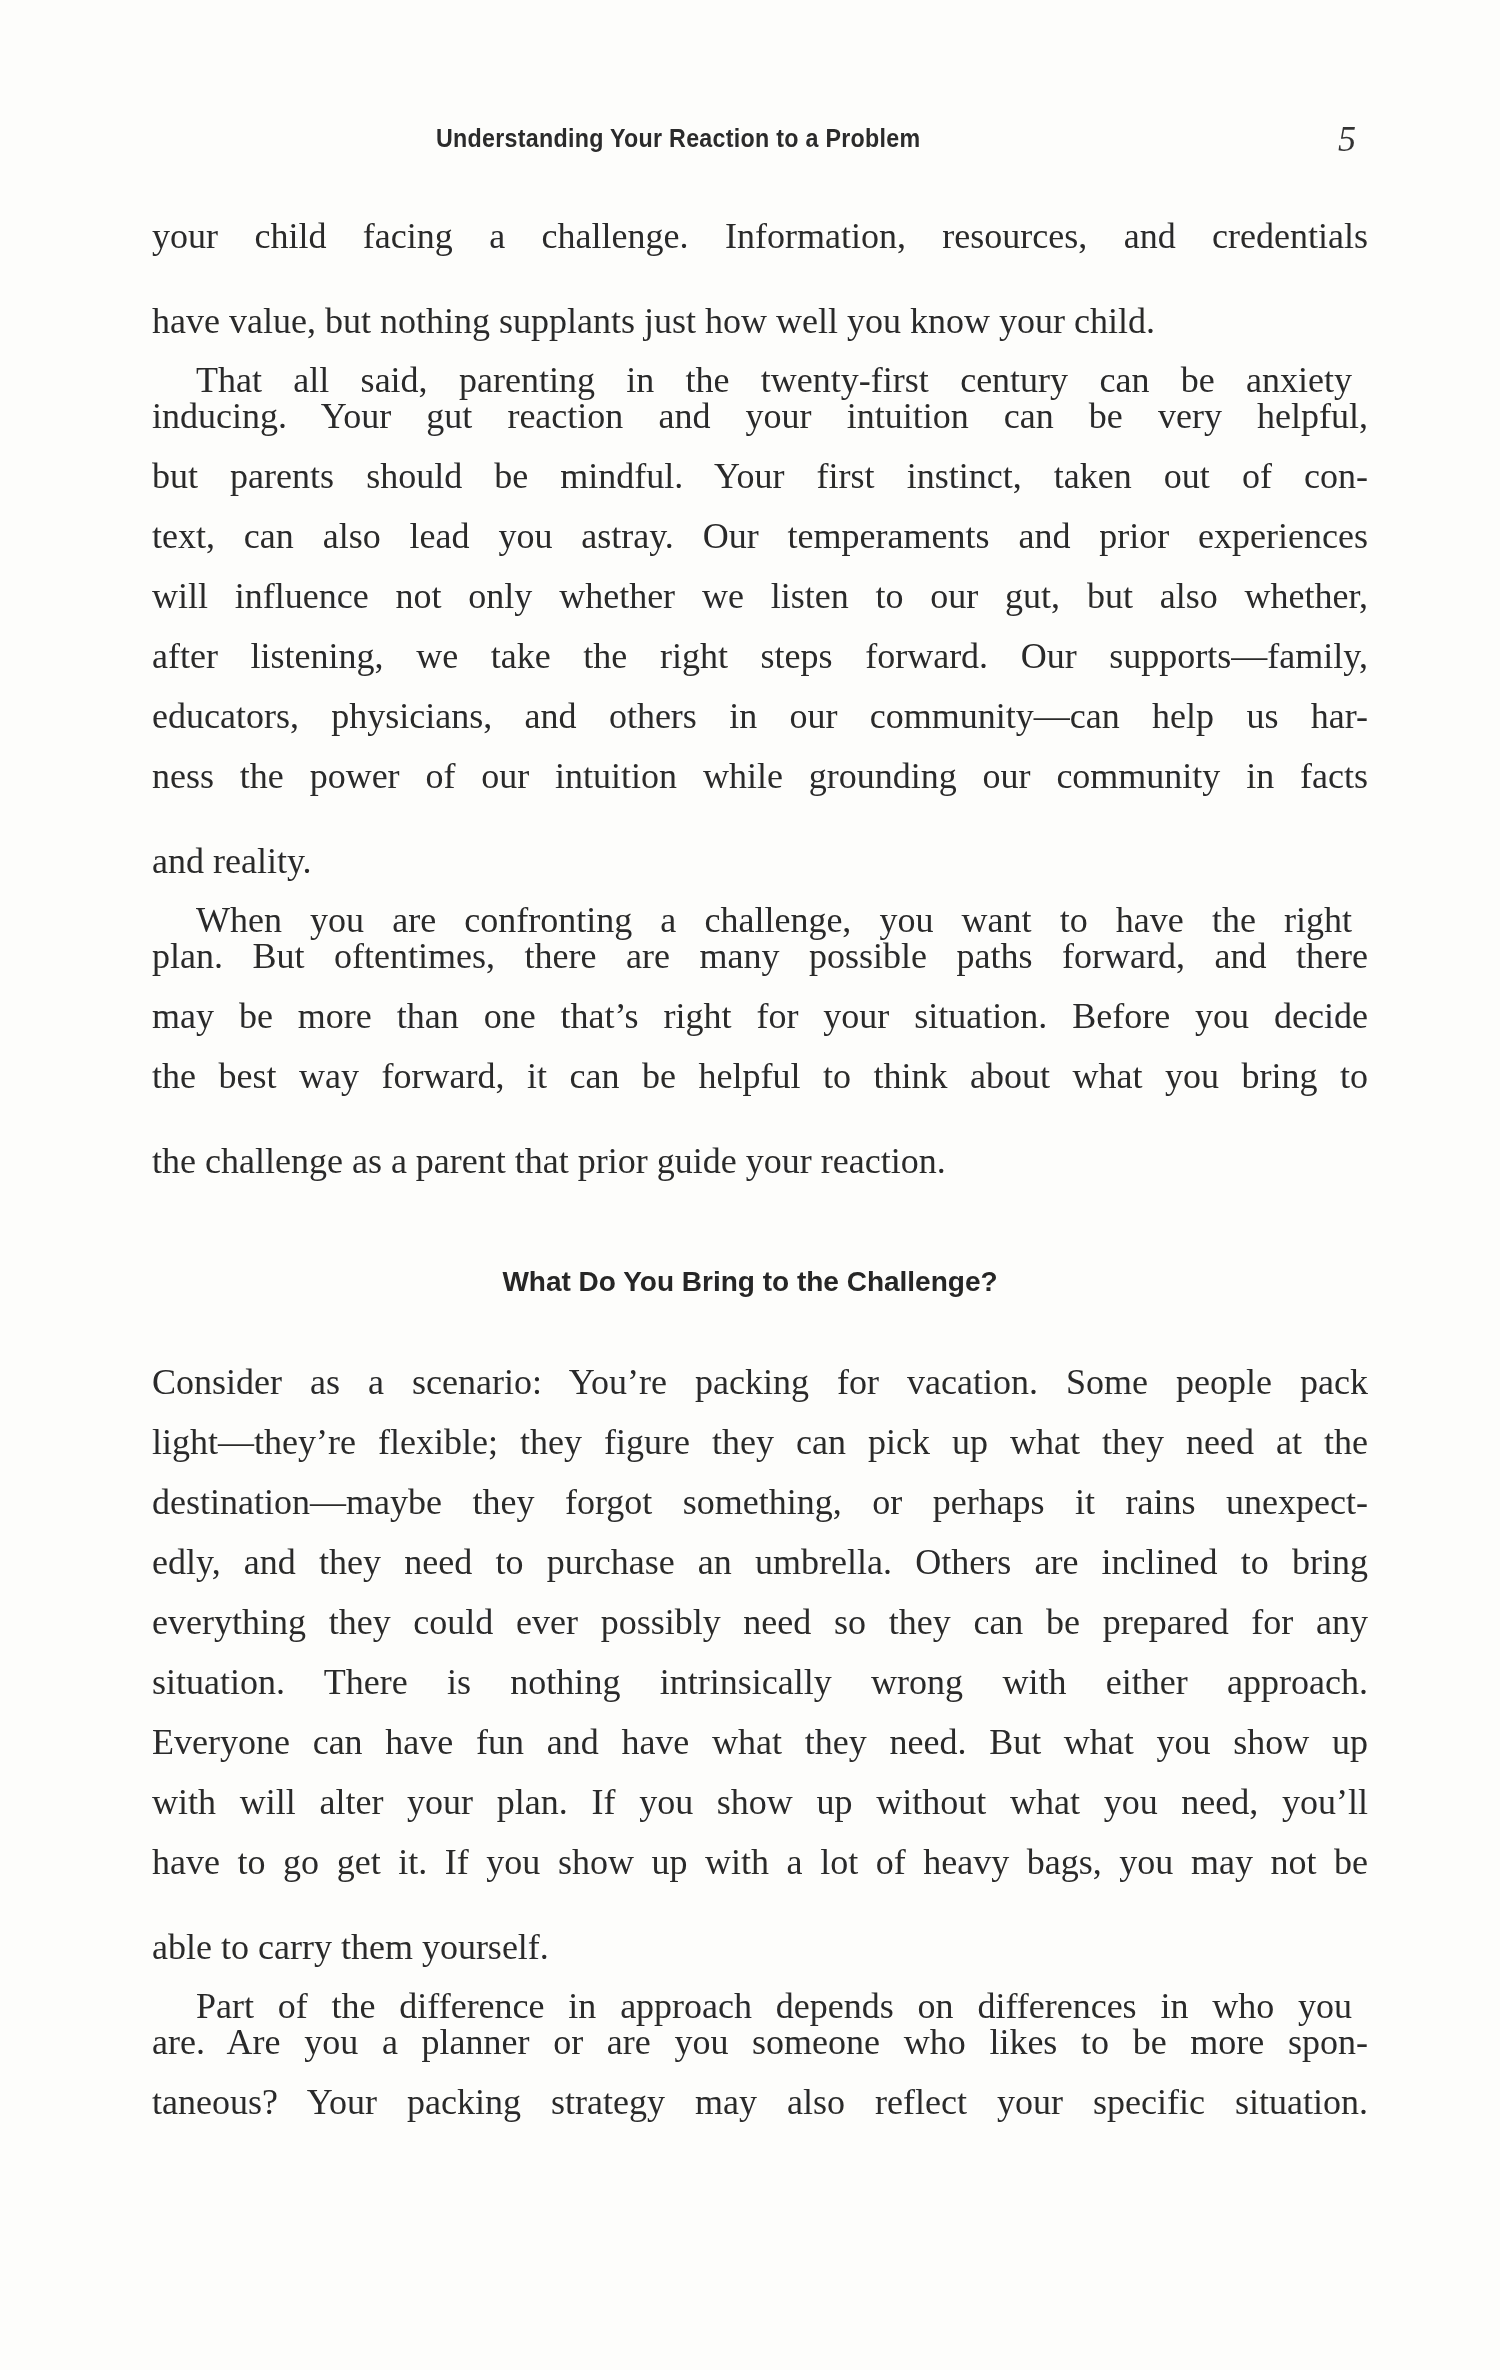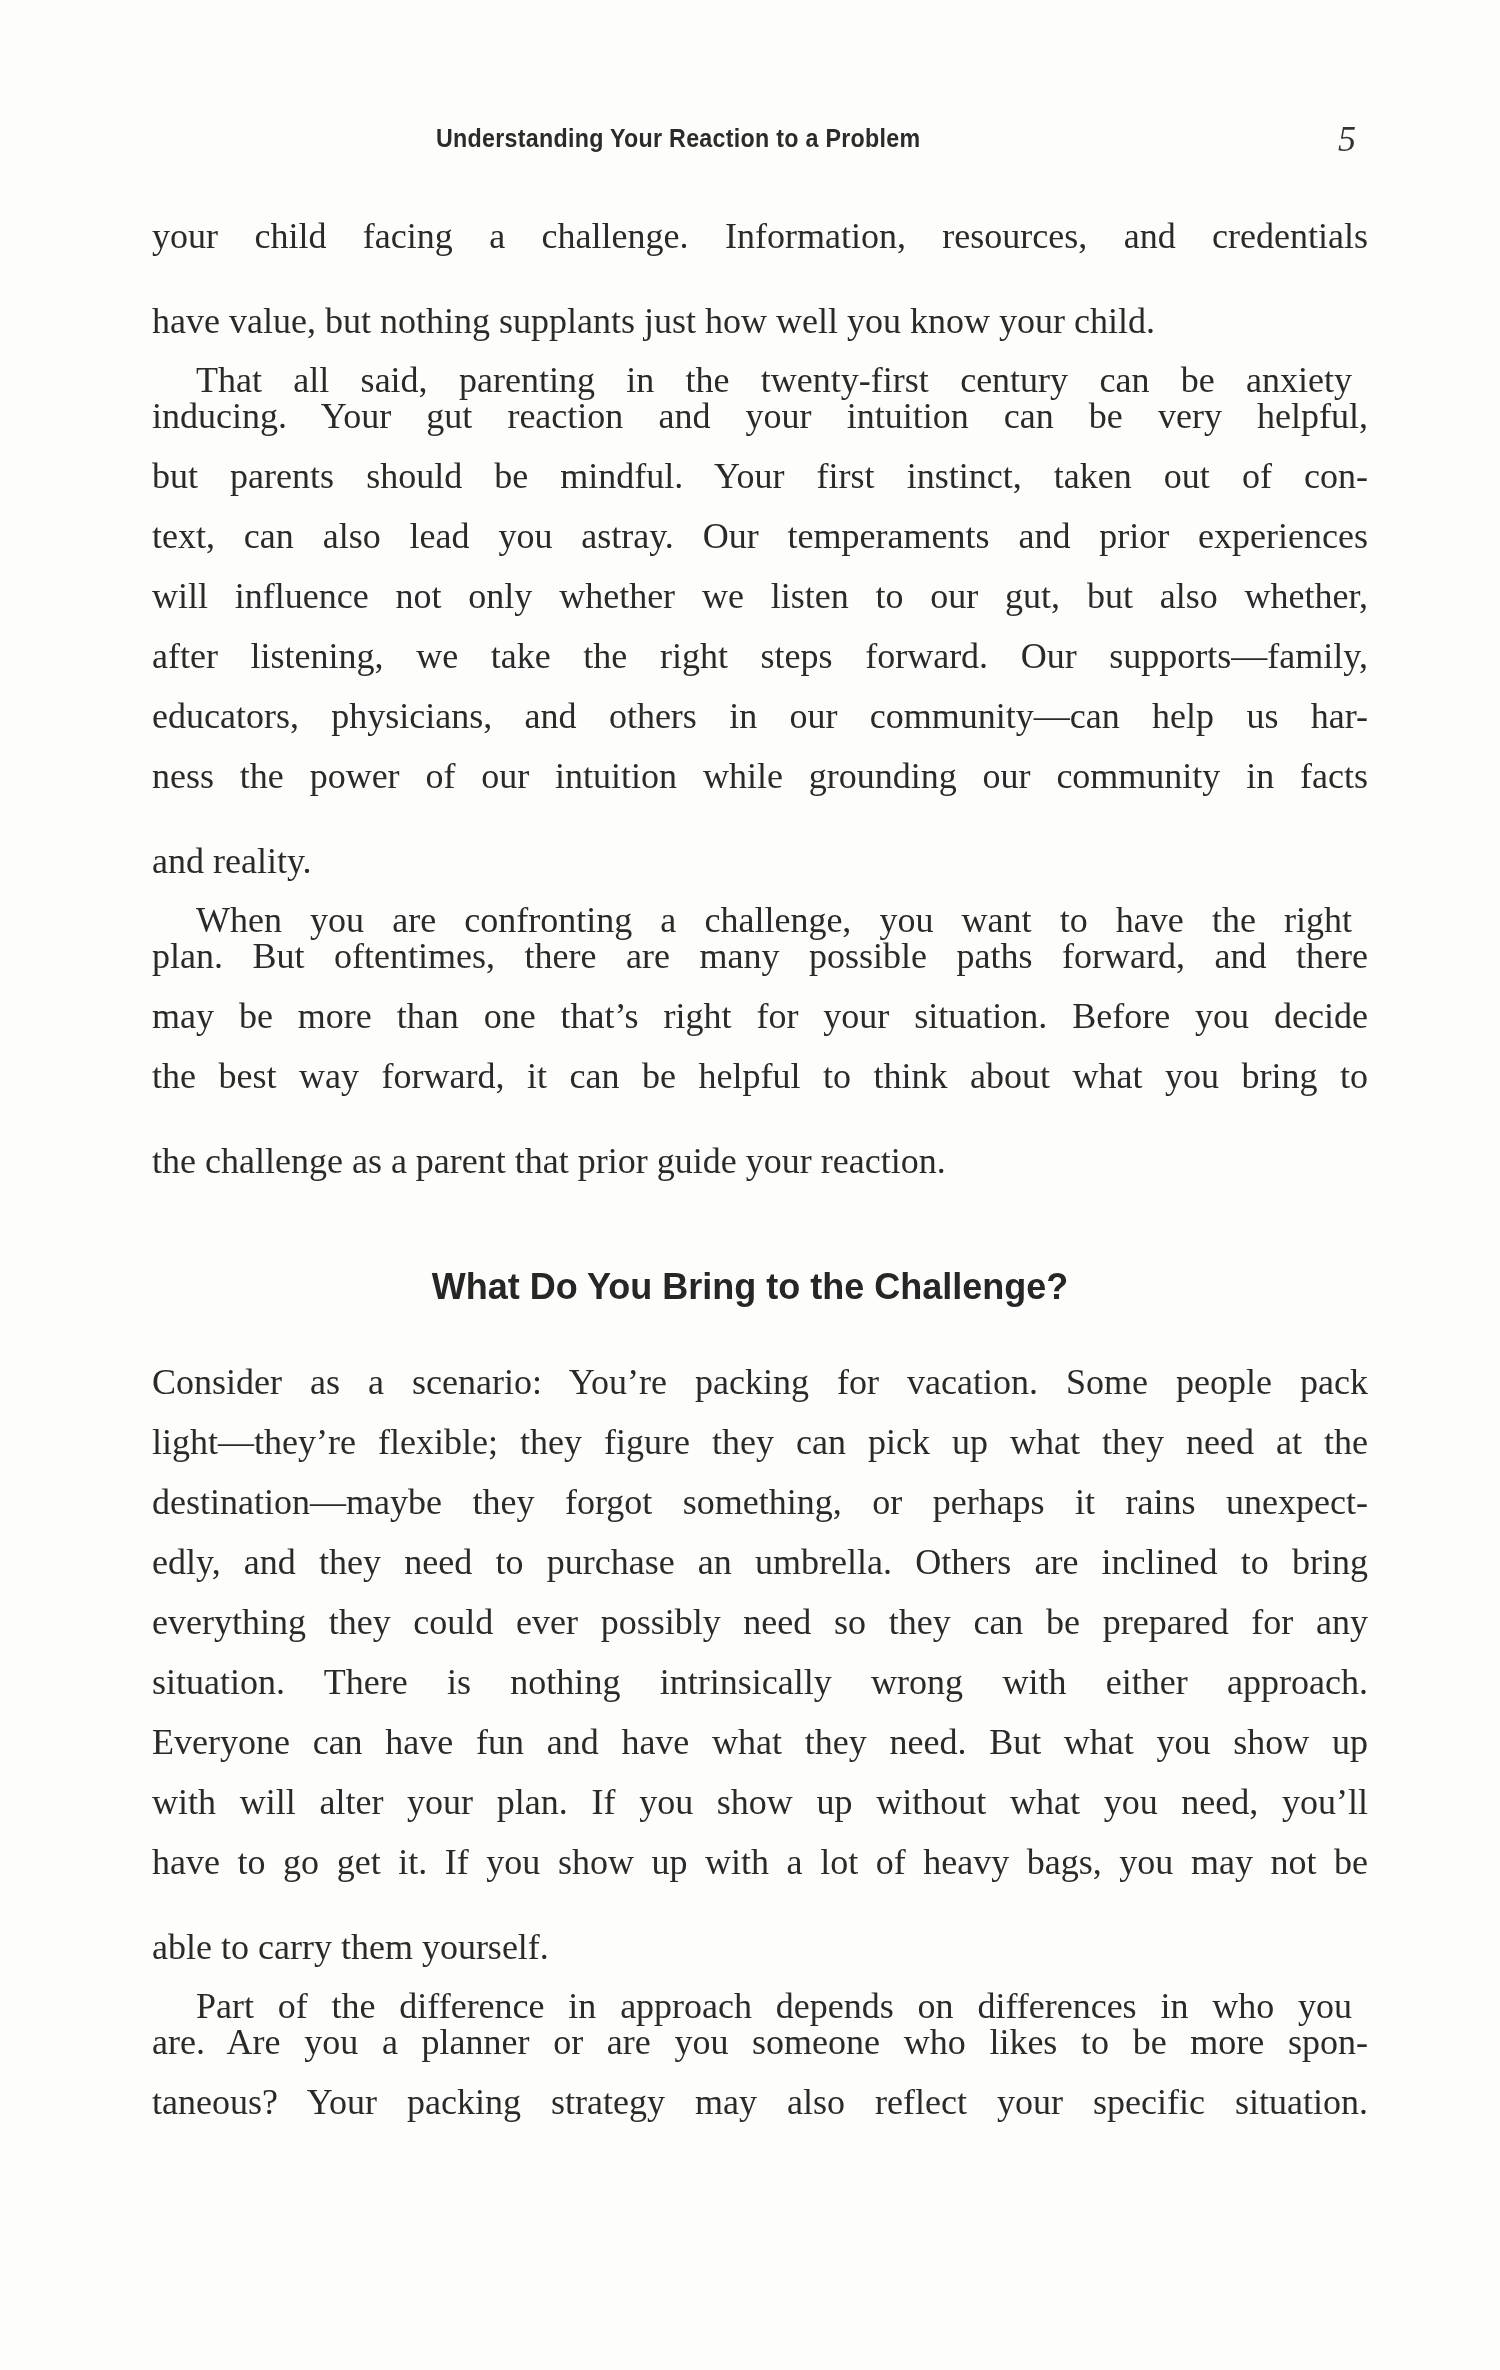--- a/index.html
+++ b/index.html
@@ -7,21 +7,21 @@
        font-family:"Liberation Serif","DejaVu Serif",serif;color:#2a2a2a;}
   .running-head{position:absolute;top:96px;left:0;width:1332px;height:40px;margin-top:28px;}
   .rh-title{position:absolute;left:436px;top:0;font-family:"Liberation Sans","DejaVu Sans",sans-serif;
        font-weight:bold;font-size:25px;letter-spacing:0.3px;color:#2b2b2b;transform:scaleX(0.93);transform-origin:left;}
   .rh-page{position:absolute;left:1338px;top:-6px;font-size:36px;font-style:italic;color:#333;}
   .line{position:absolute;left:152px;width:1216px;font-size:36px;line-height:44px;height:44px;
         white-space:nowrap;text-align:justify;text-align-last:justify;transform-origin:left;}
   .line.last{text-align-last:left;margin-top:25px;}
   .line.indent{left:196px;width:1156px;margin-top:24px;}
   .heading{position:absolute;left:0;width:1500px;top:1266px;text-align:center;
-       font-family:"Liberation Sans","DejaVu Sans",sans-serif;font-weight:bold;font-size:36px;color:#262626;}
+       font-family:"Liberation Sans","DejaVu Sans",sans-serif;font-weight:bold;font-size:28px;color:#262626;}
   .ital{}
 </style>
 </head>
 <body>
 
 <div class="running-head">
   <span class="rh-title">Understanding Your Reaction to a Problem</span>
   <span class="rh-page">5</span>
 </div>
 

